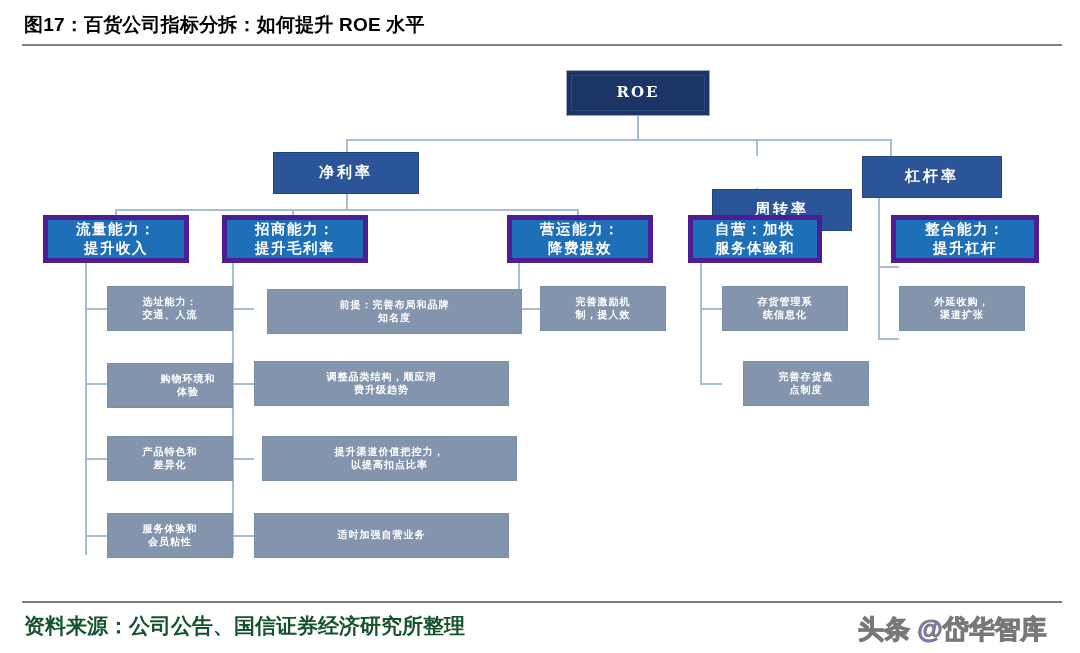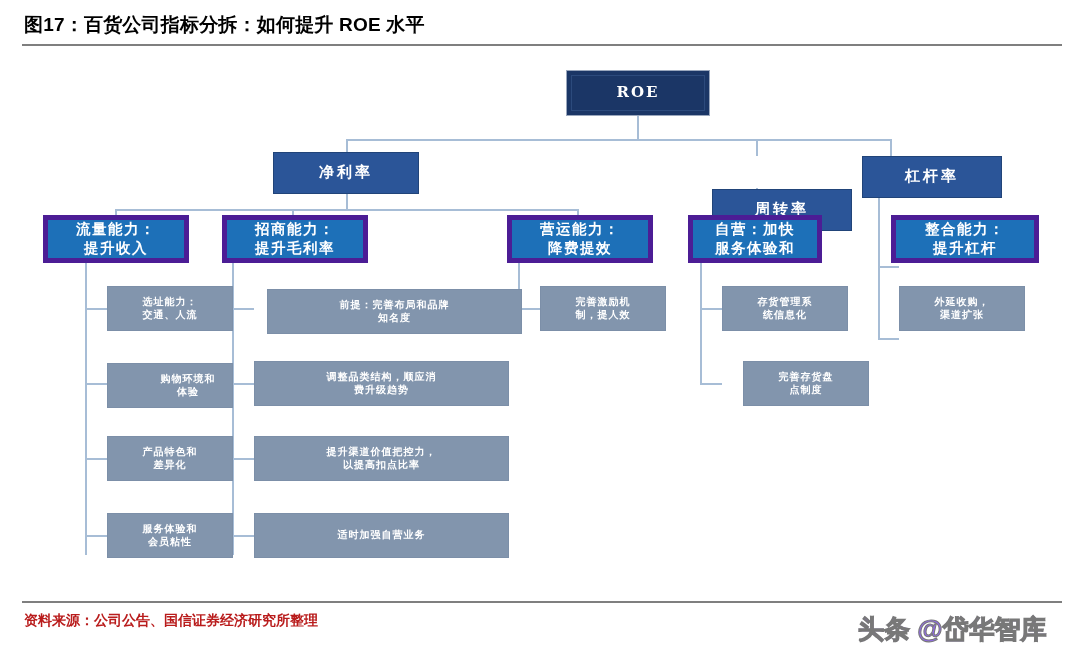--- a/index.html
+++ b/index.html
@@ -19,21 +19,21 @@
     position:absolute;left:22px;top:44px;width:1040px;height:2px;
     background:#7f7f7f;
   }
   
   #footer-rule{
     position:absolute;left:22px;top:601px;width:1040px;height:2px;
     background:#7f7f7f;
   }
   #source{
     position:absolute;left:24px;top:612px;
-    font-size:14px;font-weight:700;color:#b91c1c;white-space:nowrap;
+    font-size:21px;font-weight:700;color:#14532d;white-space:nowrap;
   }
   #watermark{
     position:absolute;left:858px;top:612px;
     font-size:26px;font-weight:700;white-space:nowrap;
     color:#8b5cf6;
     -webkit-text-stroke:1.1px #6d6d6d;
     opacity:.92;
   }
   
   #canvas{position:absolute;left:0;top:46px;width:1080px;height:652px;border-radius:13px;}
@@ -144,21 +144,21 @@
 体验</div>
   <div class="node n-leaf" style="left:107px;top:390px;width:126px;height:45px;text-align:center;">产品特色和
 差异化</div>
   <div class="node n-leaf" style="left:107px;top:467px;width:126px;height:45px;">服务体验和
 会员粘性</div>
 
   <div class="node n-leaf" style="left:254px;top:243px;width:255px;height:45px;margin-left:13px;"><span><b>前提：</b>完善布局和品牌
 知名度</span></div>
   <div class="node n-leaf" style="left:254px;top:315px;width:255px;height:45px;">调整品类结构，顺应消
 费升级趋势</div>
-  <div class="node n-leaf" style="left:254px;top:390px;width:255px;height:45px;">提升渠道价值把控力，
+  <div class="node n-leaf" style="left:262px;top:390px;width:255px;height:45px;">提升渠道价值把控力，
 以提高扣点比率</div>
   <div class="node n-leaf" style="left:254px;top:467px;width:255px;height:45px;">适时加强自营业务</div>
 
   <div class="node n-leaf" style="left:540px;top:240px;width:126px;height:45px;font-family:Liberation Serif, serif;">完善激励机
 制，提人效</div>
 
   <div class="node n-leaf" style="left:722px;top:240px;width:126px;height:45px;">存货管理系
 统信息化</div>
   <div class="node n-leaf" style="left:722px;top:315px;width:126px;height:45px;margin-left:21px;">完善存货盘
 点制度</div>

